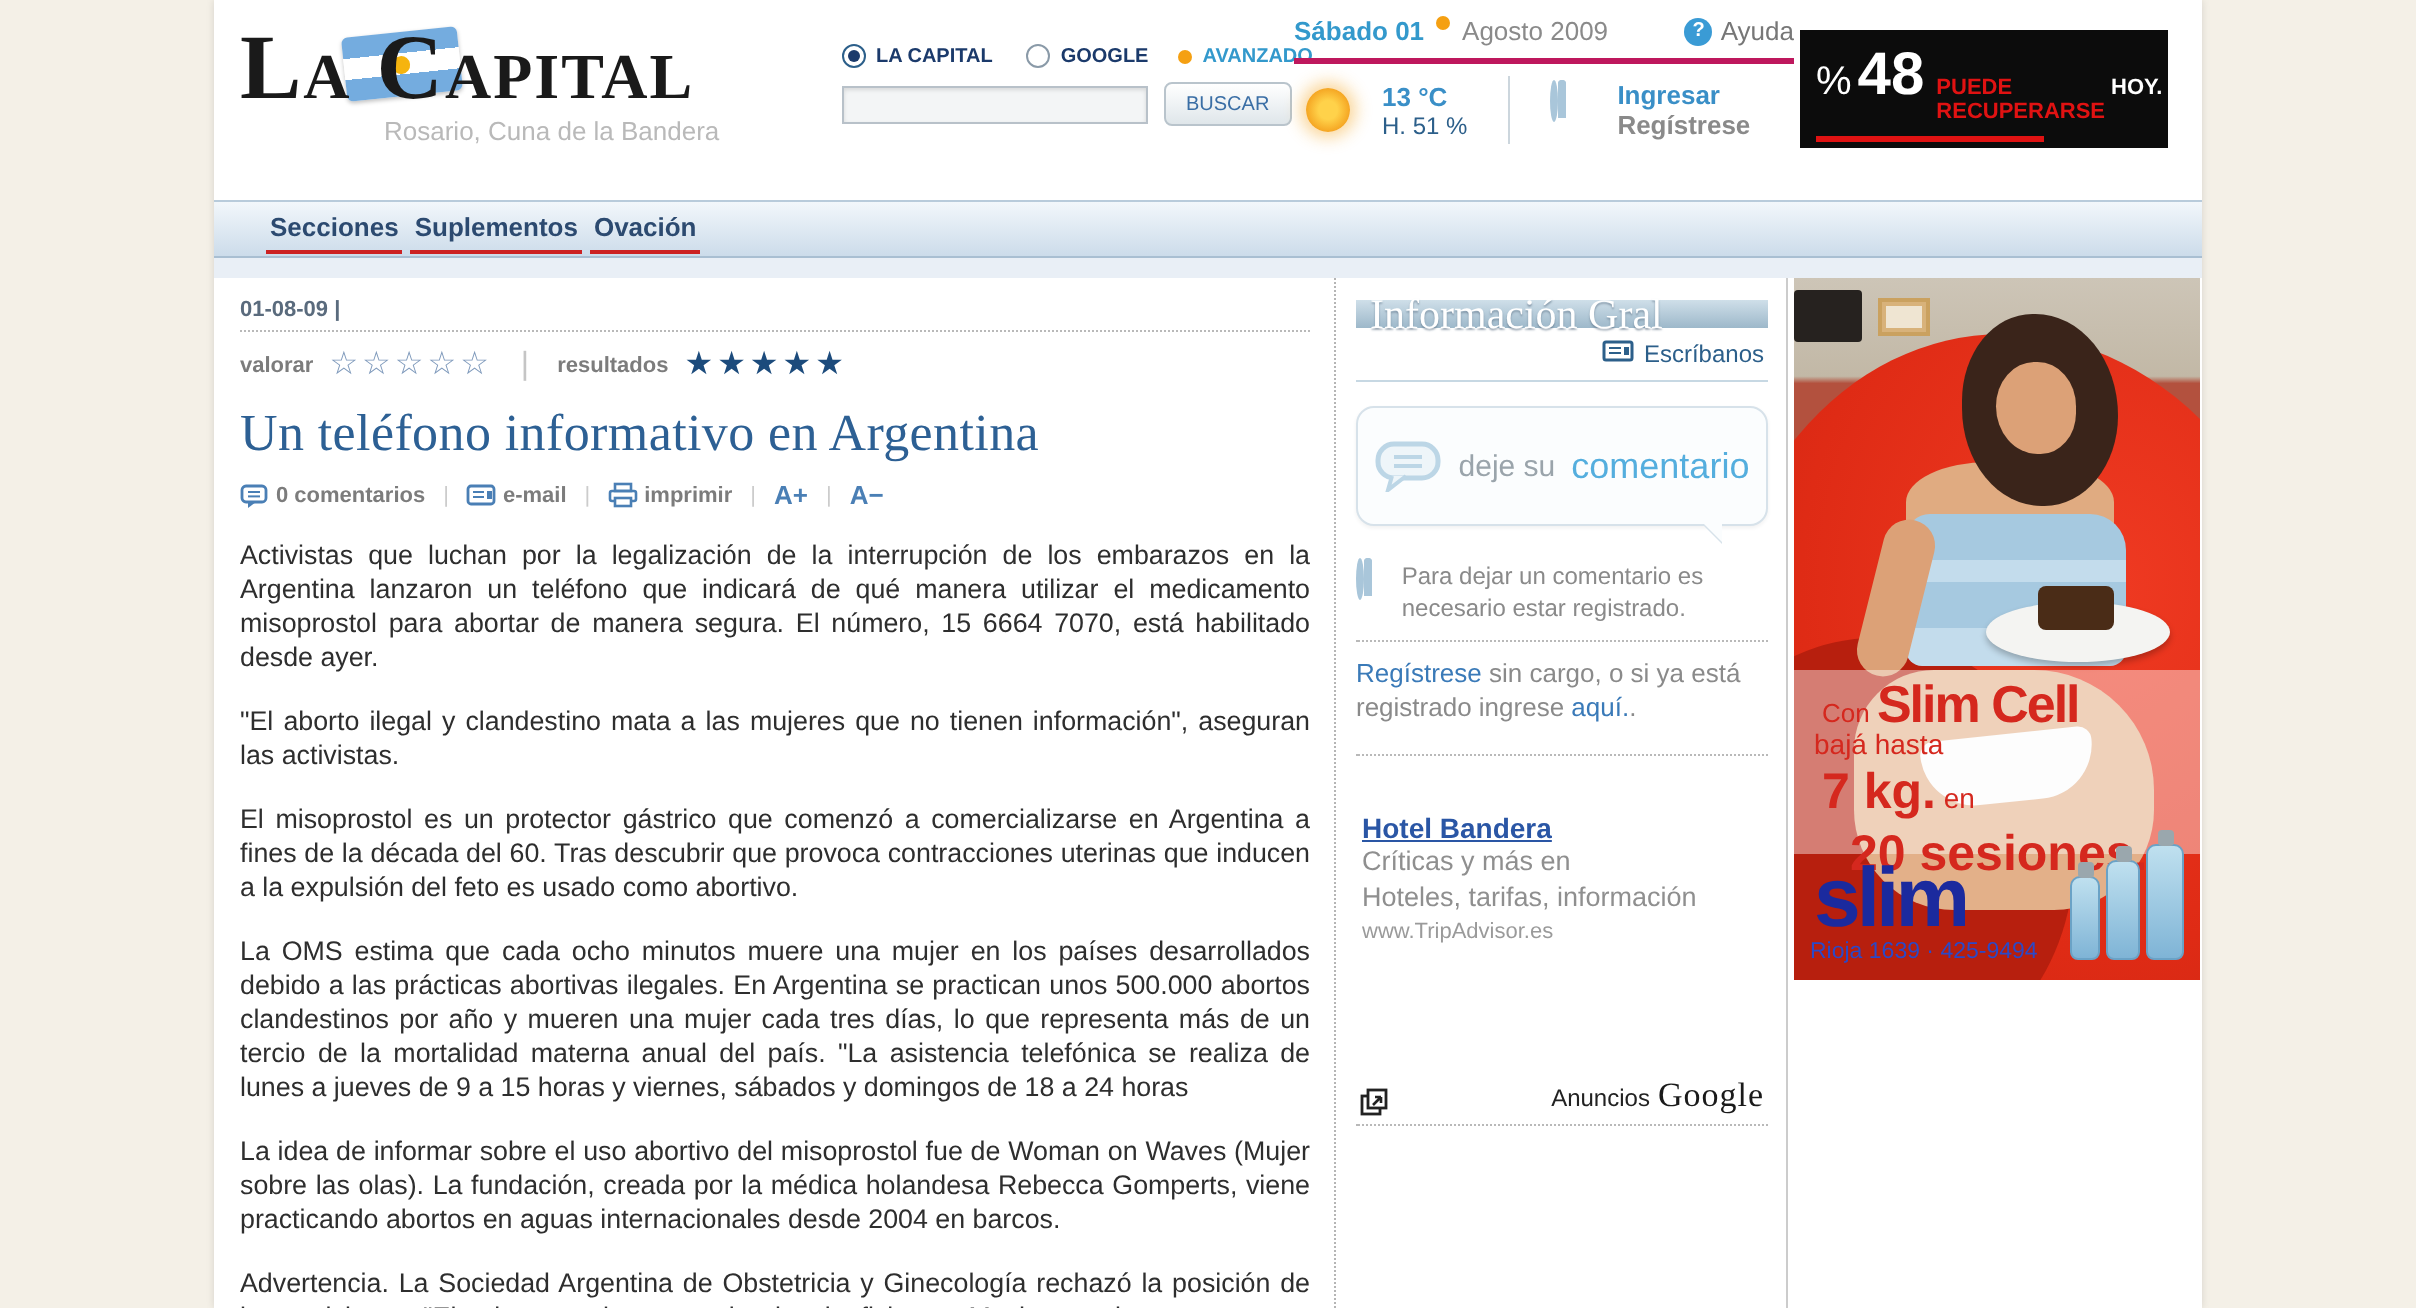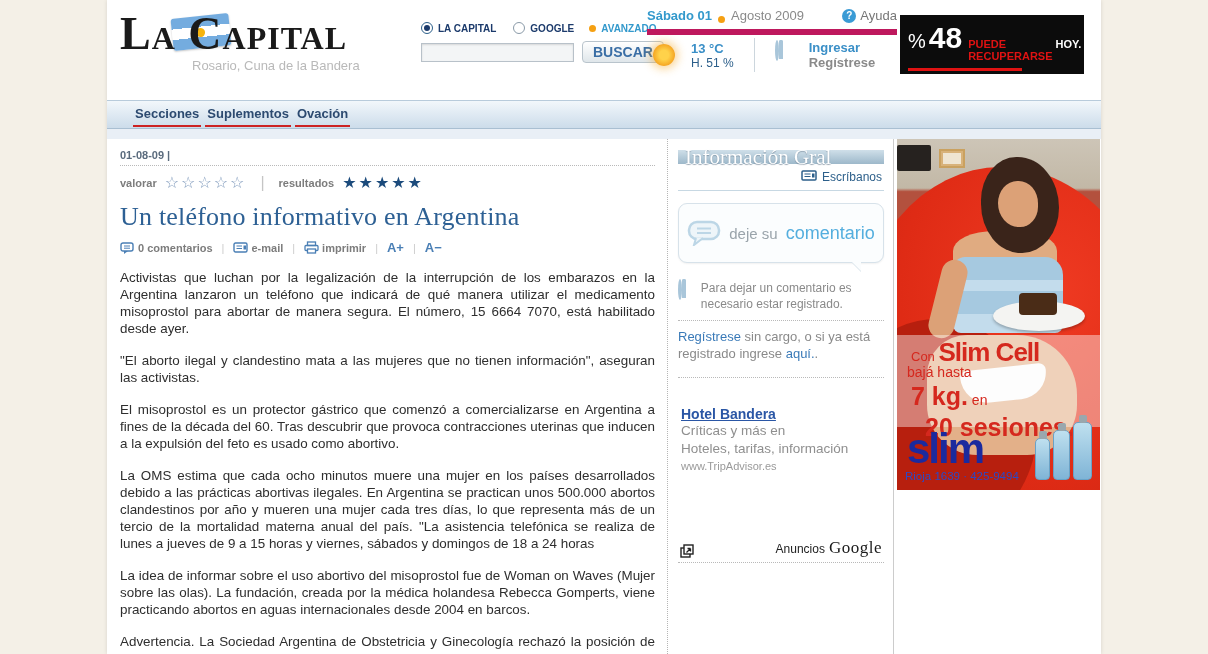--- a/index.html
+++ b/index.html
@@ -19,23 +19,23 @@
 
   .search { position:absolute; left:314px; top:22px; width:300px; }
   .search-row1 { display:flex; align-items:center; gap:5px; font-size:10px; font-weight:bold; color:#1b3a6b; }
   .radio { width:12px; height:12px; border-radius:50%; border:1px solid #8a9aa8; background:#fff; position:relative; display:inline-block; }
   .radio.sel { border-color:#2c5f8a; }
   .radio.sel::after { content:""; position:absolute; left:2px; top:2px; width:6px; height:6px; border-radius:50%; background:#1b3a6b; }
   .adv-dot { width:7px; height:7px; border-radius:50%; background:#f5a012; display:inline-block; margin-left:10px; }
   .adv { color:#3399cc; font-weight:bold; font-size:10px; }
   .search-row2 { margin-top:7px; display:flex; align-items:center; gap:8px; }
   .search-input { width:153px; height:19px; border:1px solid #b8c1c9; background:#f3f5f6; box-shadow:inset 0 1px 2px rgba(0,0,0,.12); font-size:11px; padding:0 4px; }
-  .buscar-btn { height:22px; padding:0 10px; font-size:14px; font-weight:bold; color:#3a6ea5; background:linear-gradient(180deg,#ffffff,#dfe6ea); border:1px solid #b9c4cc; border-radius:4px; cursor:pointer; }
-
-  .datebar { position:absolute; left:540px; top:8px; width:250px; display:flex; align-items:flex-end; gap:6px; font-size:13px; padding-bottom:6px; border-bottom:6px solid #be185d; }
+  .buscar-btn { height:22px; padding:0 10px; font-size:10px; font-weight:normal; color:#3a6ea5; background:linear-gradient(180deg,#ffffff,#dfe6ea); border:1px solid #b9c4cc; border-radius:4px; cursor:pointer; }
+
+  .datebar { position:absolute; left:540px; top:8px; width:250px; display:flex; align-items:flex-start; gap:6px; font-size:13px; padding-bottom:6px; border-bottom:3px solid #be185d; }
   .datebar .day { color:#3399cc; font-weight:bold; }
   .dot-orange { width:7px; height:7px; border-radius:50%; background:#f5a012; display:inline-block; }
   .datebar .rest { color:#8a8a8a; }
   .help { margin-left:auto; display:flex; align-items:center; gap:4px; color:#777; }
   .help-icon { width:14px; height:14px; border-radius:50%; background:#3a9bd5; color:#fff; font-size:10px; font-weight:bold; text-align:center; line-height:14px; display:inline-block; }
 
   .weather { position:absolute; left:540px; top:38px; display:flex; align-items:center; gap:10px; }
   .sun { width:22px; height:22px; border-radius:50%; background:radial-gradient(circle,#ffd24a 30%,#f5a623 70%); box-shadow:0 0 8px 3px rgba(245,166,35,.45); margin:0 6px; }
   .temp { color:#3a8fc7; font-weight:bold; font-size:13px; }
   .hum { color:#2c5f8a; font-size:12px; }

